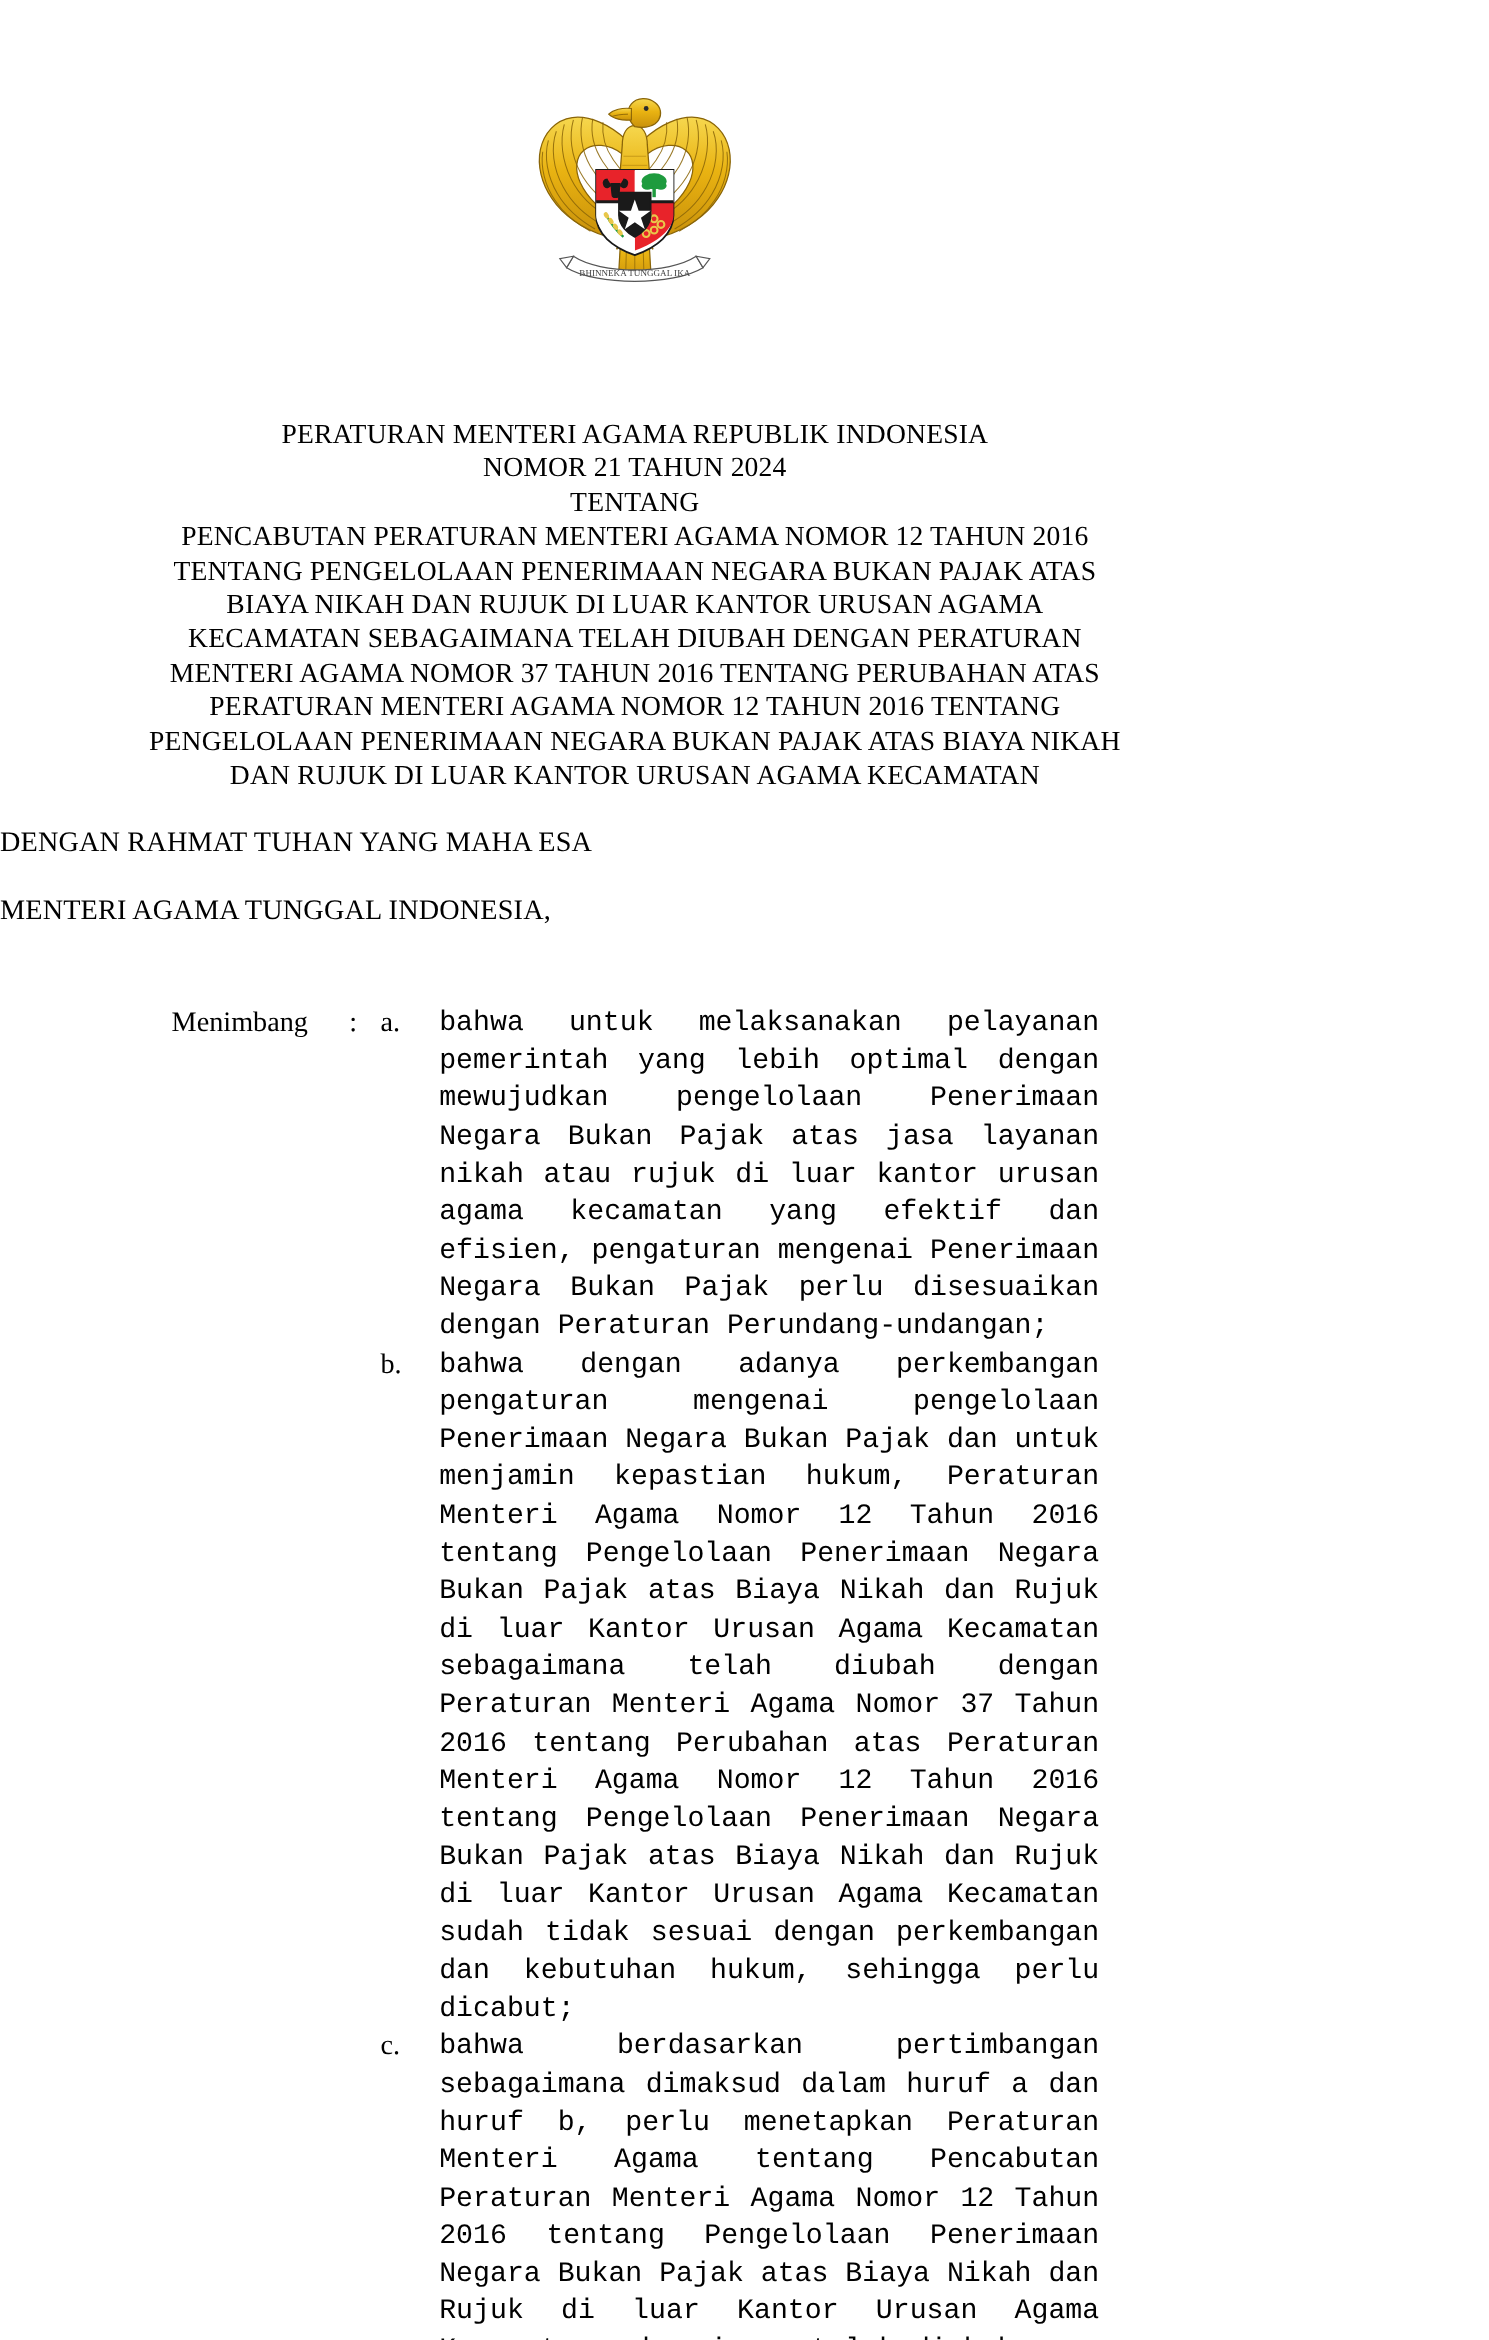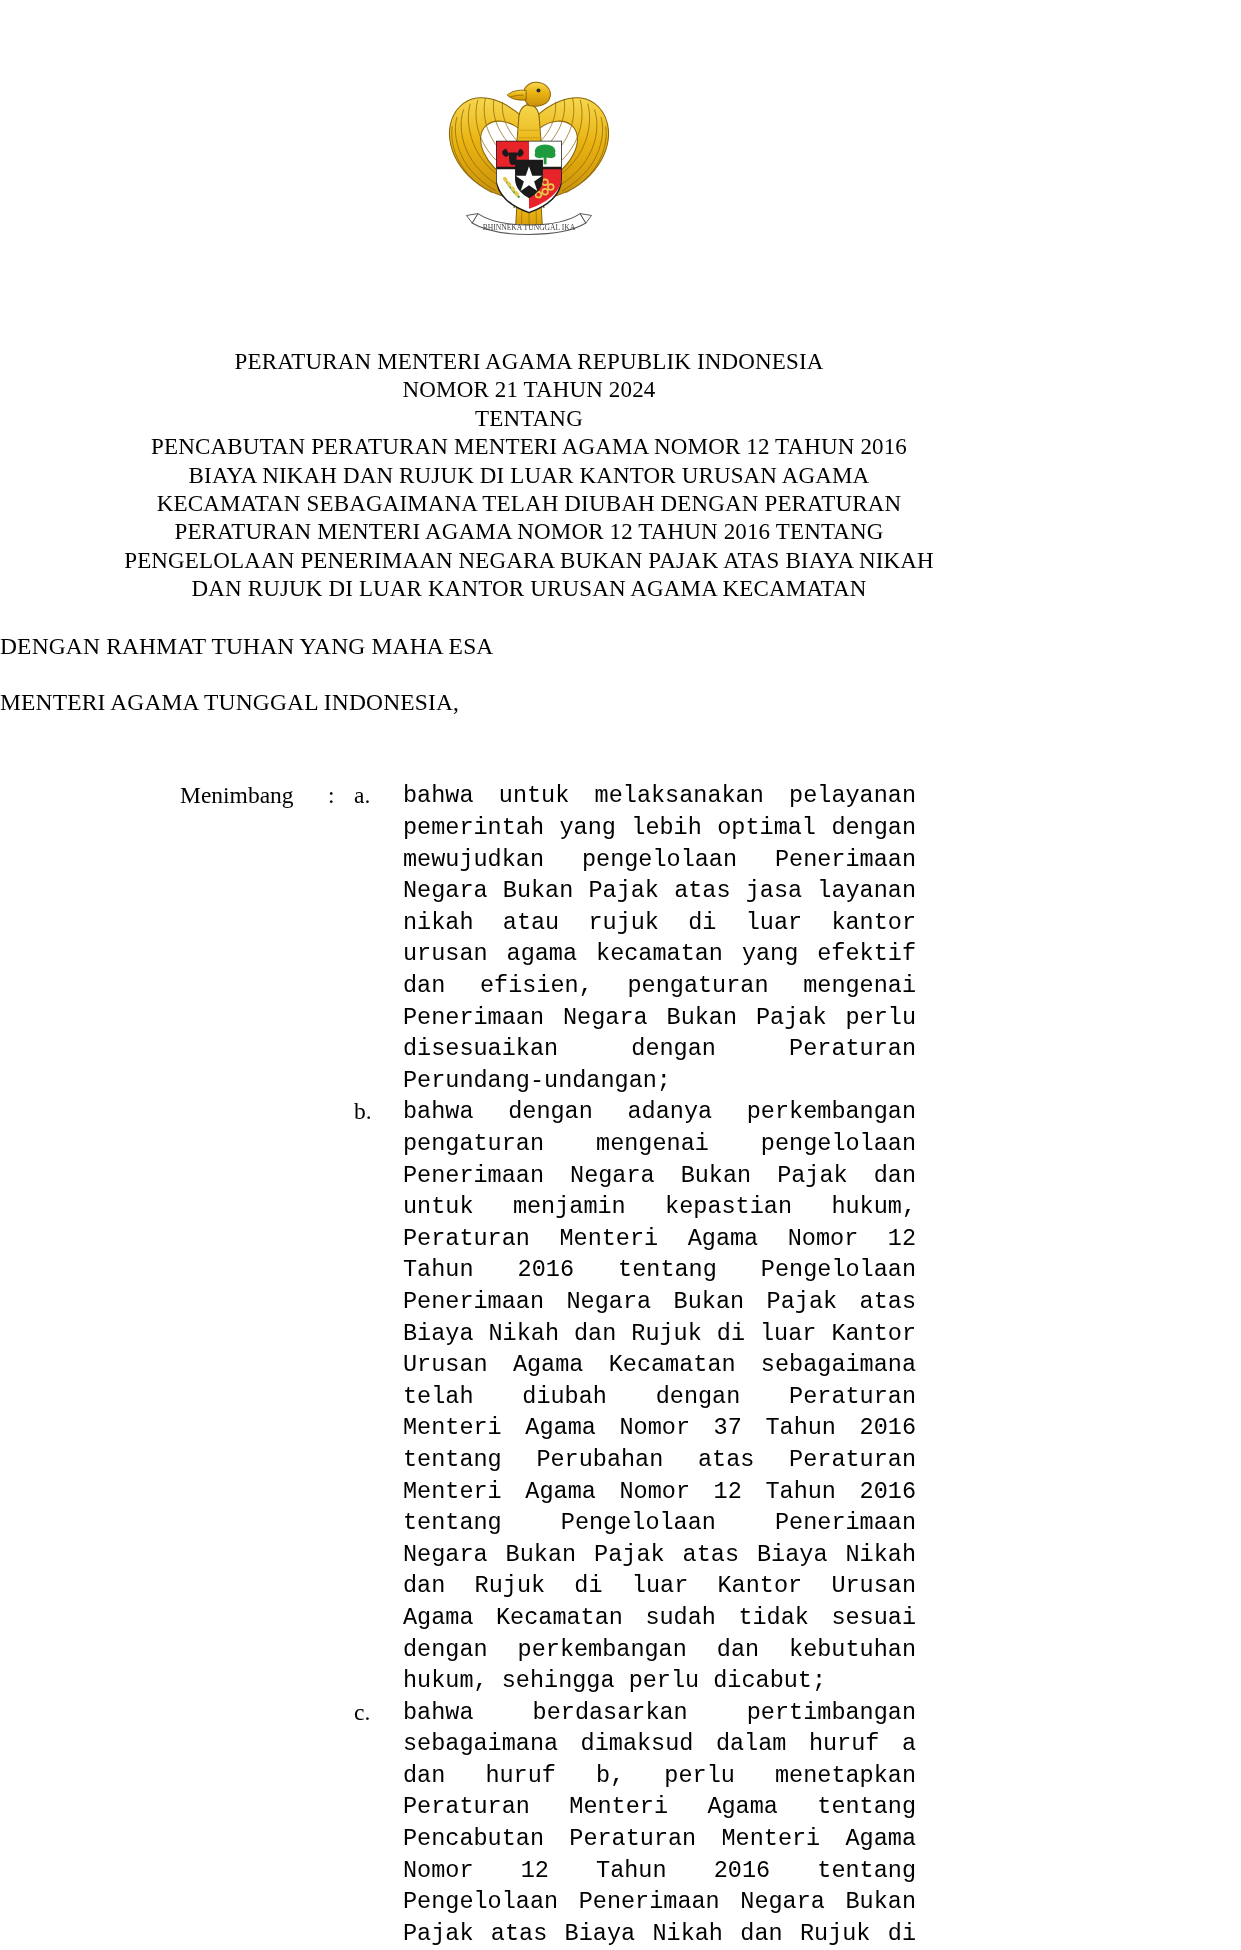--- a/index.html
+++ b/index.html
@@ -71,21 +71,20 @@
   }
   .cons-row {
     display: flex;
     align-items: flex-start;
   }
   .cons-label {
     width: 148px;
     flex: 0 0 148px;
     font-size: 23.5px;
     line-height: 31.6px;
-    margin-left: 37px;
   }
   .cons-colon {
     width: 26px;
     flex: 0 0 26px;
     font-size: 23.5px;
     line-height: 31.6px;
   }
   .cons-marker {
     width: 49px;
     flex: 0 0 49px;
@@ -229,22 +228,24 @@
         <text x="110" y="177" text-anchor="middle" font-family="'Liberation Serif', serif" font-size="8" fill="#444444">BHINNEKA TUNGGAL IKA</text>
       </g>
     </svg>
   </div>
 
   <div class="title-block">
     <div class="title-line">PERATURAN MENTERI AGAMA REPUBLIK INDONESIA</div>
     <div class="title-line">NOMOR   21  TAHUN 2024</div>
     <div class="title-line">TENTANG</div>
     <div class="title-line">PENCABUTAN PERATURAN MENTERI AGAMA NOMOR 12 TAHUN 2016</div>
+    <div class="title-line">TENTANG PENGELOLAAN PENERIMAAN NEGARA BUKAN PAJAK ATAS</div>
     <div class="title-line">BIAYA NIKAH DAN RUJUK DI LUAR KANTOR URUSAN AGAMA</div>
     <div class="title-line">KECAMATAN SEBAGAIMANA TELAH DIUBAH DENGAN PERATURAN</div>
+    <div class="title-line">MENTERI AGAMA NOMOR 37 TAHUN 2016 TENTANG PERUBAHAN ATAS</div>
     <div class="title-line">PERATURAN MENTERI AGAMA NOMOR 12 TAHUN 2016 TENTANG</div>
     <div class="title-line">PENGELOLAAN PENERIMAAN NEGARA BUKAN PAJAK ATAS BIAYA NIKAH</div>
     <div class="title-line">DAN RUJUK DI LUAR KANTOR URUSAN AGAMA KECAMATAN</div>
 
     <div class="gap-sm"></div>
     <div class="preamble-line">DENGAN RAHMAT TUHAN YANG MAHA ESA</div>
     <div class="gap-md"></div>
     <div class="preamble-line">MENTERI AGAMA TUNGGAL INDONESIA,</div>
   </div>
 

